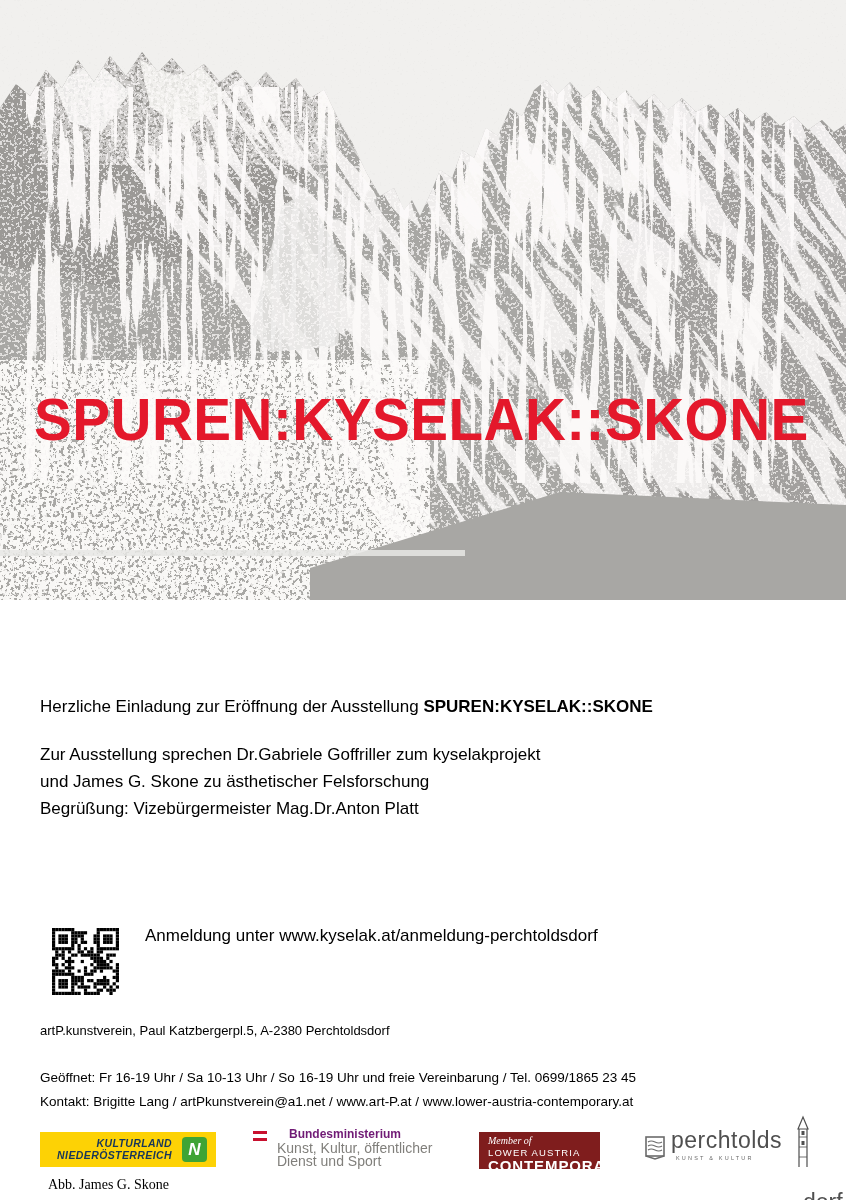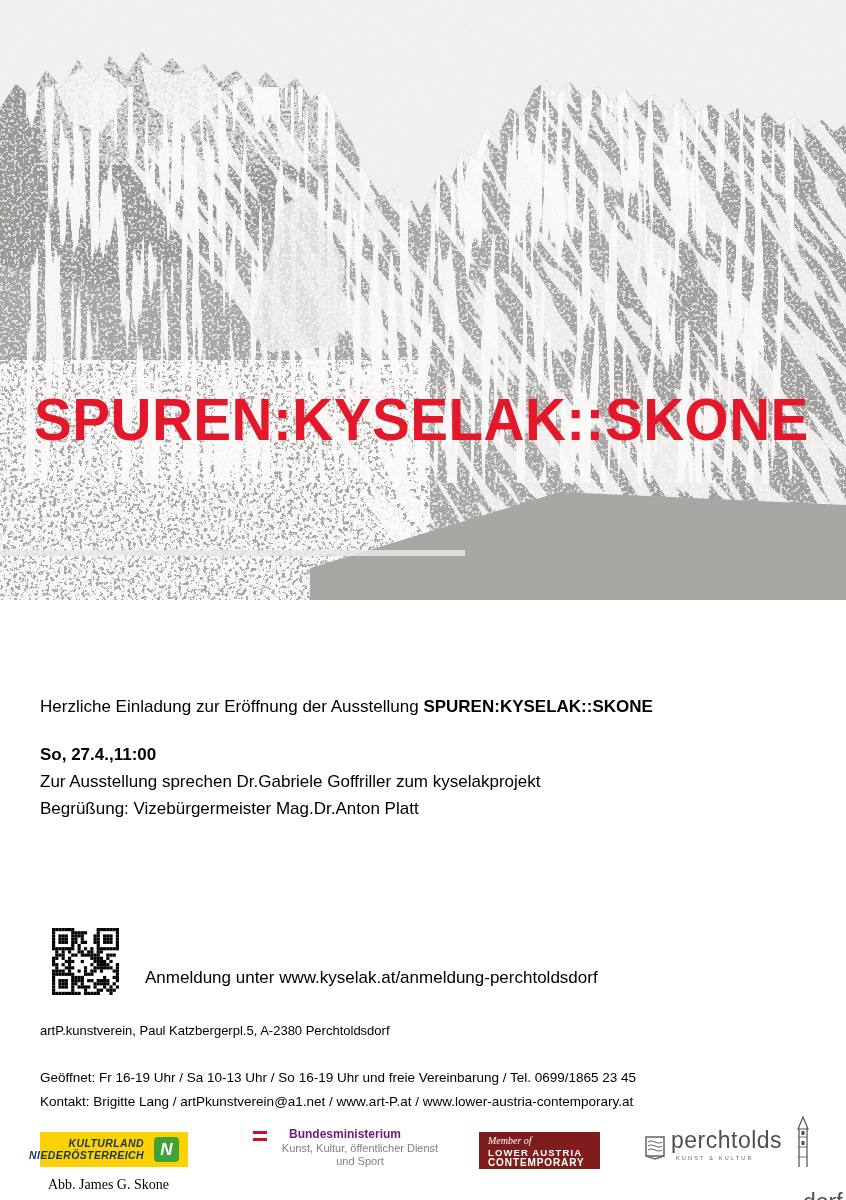--- a/index.html
+++ b/index.html
@@ -11,45 +11,45 @@
   .hero svg.mtn{position:absolute;left:0;top:0;width:846px;height:600px;display:block;}
   .hero-title{position:absolute;left:34px;top:391px;font-size:59px;font-weight:bold;
               line-height:1;white-space:nowrap;color:#e4182b;letter-spacing:0.5px;
               transform:scaleX(0.96);transform-origin:0 50%;}
   
   .txt{position:absolute;left:40px;white-space:nowrap;font-size:17px;line-height:27px;}
   .txt .block{display:block;}
   #intro{top:676px;}
   #opening{top:724px;}
   #program{top:863px;}
-  #registration{position:absolute;left:145px;top:926px;font-size:17px;white-space:nowrap;margin-top:42px;}
+  #registration{position:absolute;left:145px;top:926px;font-size:17px;white-space:nowrap;}
   #qr{position:absolute;left:52px;top:928px;}
   #venue{top:1004px;font-size:13px;}
   #infoblock{top:1052px;font-size:13.5px;line-height:24px;}
   #credit{position:absolute;left:48px;top:1177px;font-family:"Liberation Serif",serif;
           font-size:14px;white-space:nowrap;}
   b,strong{font-weight:bold;}
   
   .logo{position:absolute;}
-  #logo-kulturland{left:40px;top:1132px;width:148px;height:35px;background:#fdd205;}
+  #logo-kulturland{left:40px;top:1132px;width:176px;height:35px;background:#fdd205;}
   #logo-kulturland .kl-text{position:absolute;right:44px;top:6px;text-align:right;
       font-size:10.5px;font-weight:bold;font-style:italic;color:#17365a;line-height:11.5px;letter-spacing:0.4px;}
   #logo-kulturland .n-badge{position:absolute;right:9px;top:5px;width:25px;height:25px;background:#3fa435;
       border-radius:4px;color:#fff;font-weight:bold;font-style:italic;font-size:17px;
       text-align:center;line-height:25px;}
   #logo-ministry{left:253px;top:1127px;width:190px;height:40px;}
   #logo-ministry .flag{position:absolute;left:0;top:4px;width:14px;height:10px;}
   #logo-ministry .flag div{height:3.33px;}
   #logo-ministry .bm-title{position:absolute;left:36px;top:0;font-size:12px;font-weight:bold;color:#701a75;}
-  #logo-ministry .bm-sub{position:absolute;left:24px;top:15px;font-size:11px;color:#807f7b;line-height:12.5px;text-align:center;}
+  #logo-ministry .bm-sub{position:absolute;left:24px;top:15px;font-size:14px;color:#807f7b;line-height:12.5px;}
   #logo-lac{left:479px;top:1132px;width:121px;height:37px;background:#7f1d1d;color:#fff;}
   #logo-lac .member{position:absolute;left:9px;top:3px;font-family:"Liberation Serif",serif;
       font-style:italic;font-size:10px;}
-  #logo-lac .lac1{position:absolute;left:9px;top:15px;font-size:9.5px;font-weight:bold;letter-spacing:1.1px;}
-  #logo-lac .lac2{position:absolute;left:9px;top:25px;font-size:10px;font-weight:bold;letter-spacing:0.9px;}
+  #logo-lac .lac1{position:absolute;left:9px;top:15px;font-size:9.5px;font-weight:normal;letter-spacing:1.1px;}
+  #logo-lac .lac2{position:absolute;left:9px;top:25px;font-size:15px;font-weight:bold;letter-spacing:0.9px;}
   #logo-pdorf{left:645px;top:1115px;width:180px;height:58px;color:#4f4f4f;}
   #logo-pdorf .crest{position:absolute;left:0;top:21px;}
   #logo-pdorf .pd1{position:absolute;left:26px;top:12px;font-size:23px;letter-spacing:0.5px;}
   #logo-pdorf .pd-sub{position:absolute;left:31px;top:40px;font-size:5.5px;letter-spacing:2.2px;color:#6b6b6b;}
   #logo-pdorf .tower{position:absolute;left:145px;top:0;}
   #logo-pdorf .pd2{position:absolute;left:158px;top:26px;font-size:23px;margin-top:48px;}
 </style>
 </head>
 <body>
 
@@ -108,22 +108,22 @@
         <polygon points="310,600 846,600 846,505 560,492 310,568" fill="#a8a7a4"></polygon>
         <rect x="0" y="550" width="465" height="6" fill="#e8e7e5" opacity="0.85"></rect>
       </g>
     </svg>
     <div class="hero-title">SPUREN:KYSELAK::SKONE</div>
   </div>
 
   <p class="txt" id="intro"><span>Herzliche Einladung zur Eröffnung der Ausstellung </span><strong>SPUREN:KYSELAK::SKONE</strong></p>
 
   <p class="txt" id="opening">
-    <strong class="block">So, 27.4.,11:00</strong>
     <span class="block">Zur Ausstellung sprechen Dr.Gabriele Goffriller zum kyselakprojekt</span>
+    <span class="block">und James G. Skone zu ästhetischer Felsforschung</span>
     <span class="block">Begrüßung: Vizebürgermeister Mag.Dr.Anton Platt</span>
   </p>
 
   <p class="txt" id="program">
   </p>
 
   <svg id="qr" width="67" height="67" viewBox="0 0 67.2 67.2" aria-hidden="true">
       <g fill="#000">
         <rect x="0.0" y="0.0" width="3.2" height="3.2"></rect>
         <rect x="3.2" y="0.0" width="3.2" height="3.2"></rect>

